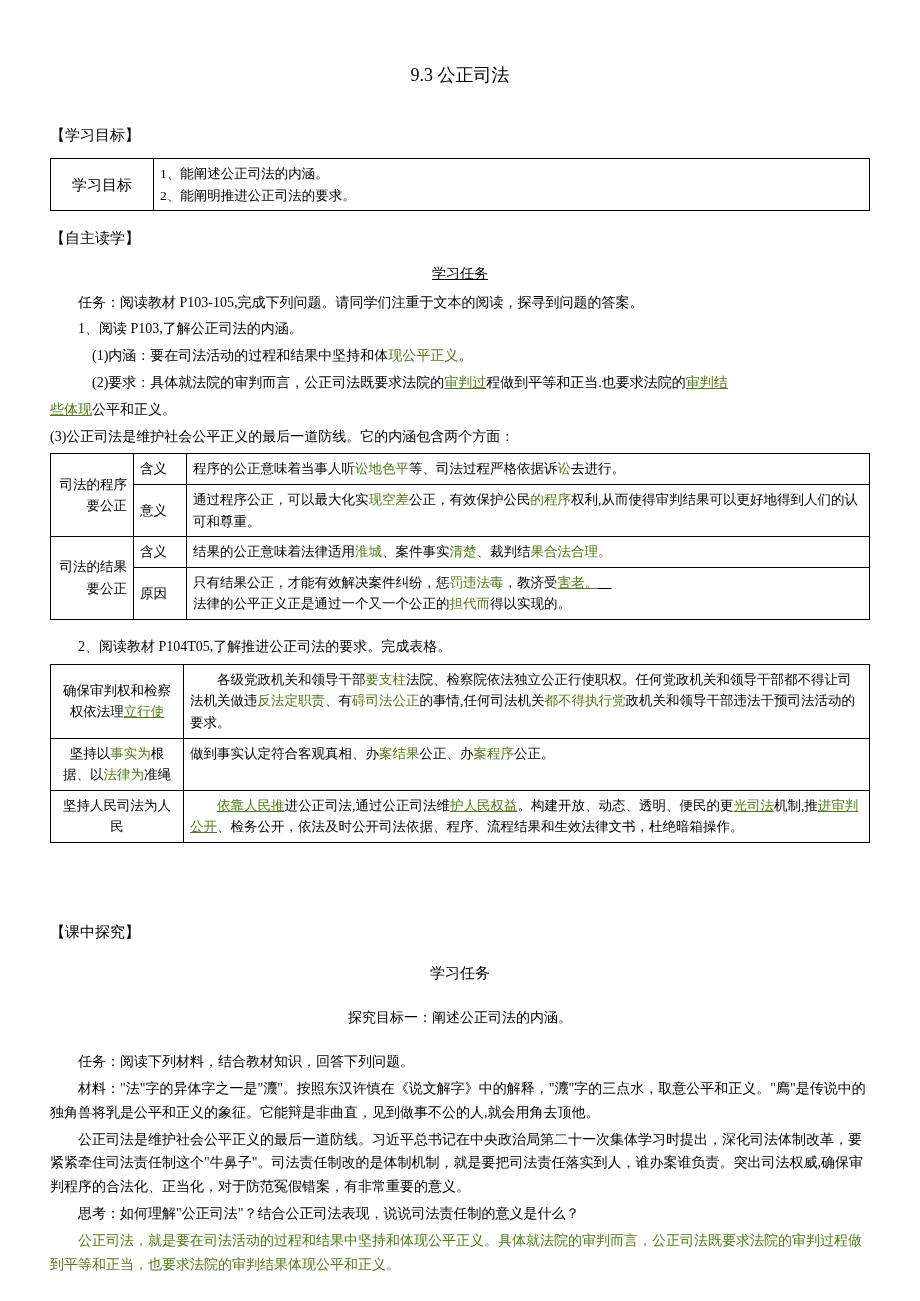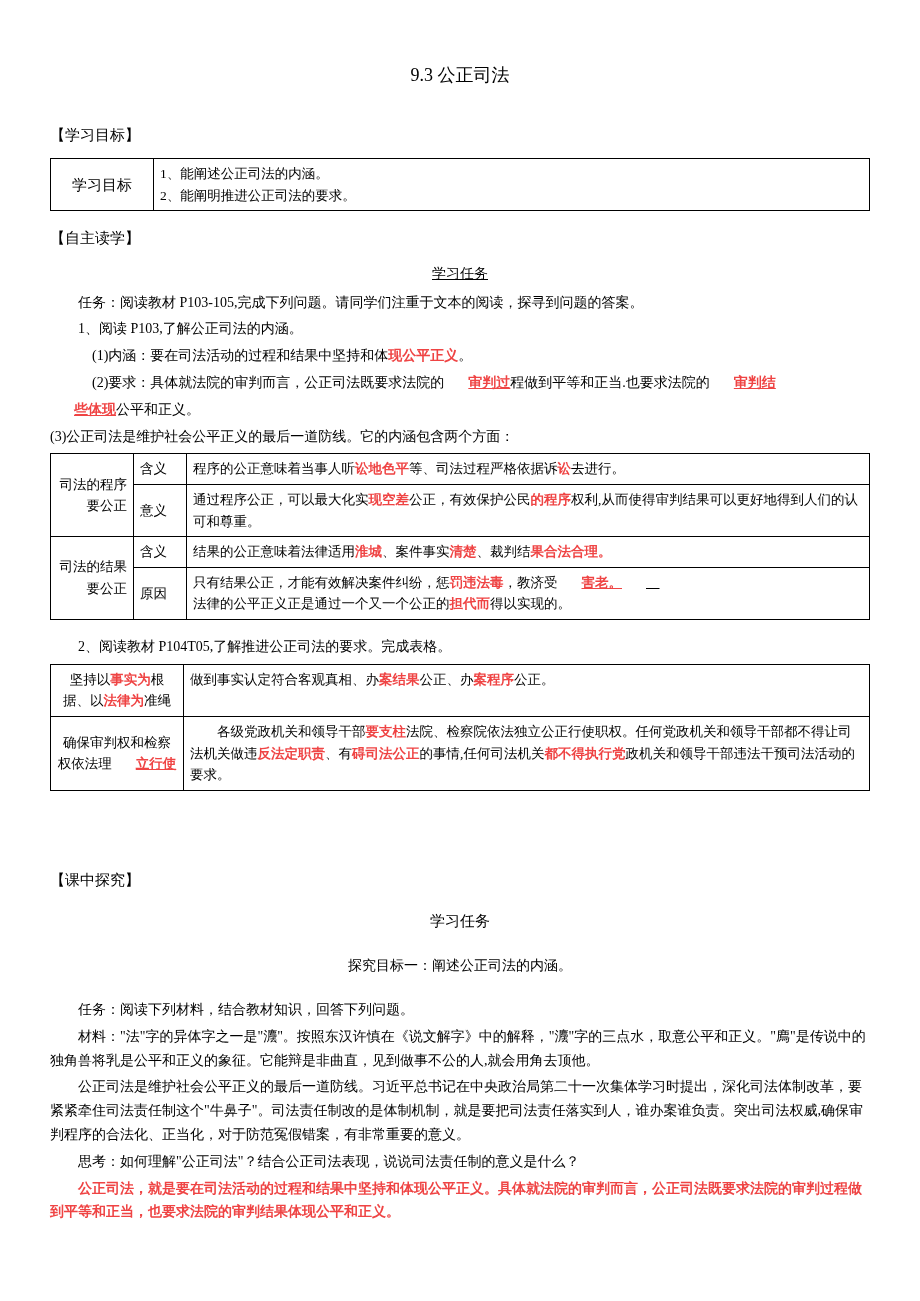--- a/index.html
+++ b/index.html
@@ -49,22 +49,22 @@
       text-align: center;
       margin: 15px 0 5px 0;
       font-size: 15px;
     }
     .subtitle {
       text-align: center;
       margin: 20px 0;
     }
     .indent1 { text-indent: 2em; }
     .indent2 { text-indent: 3em; }
-    .red { color: #ef4444; font-weight: bold; }
-    .u { text-decoration: underline; padding-left: 24px; }
+    .red { color: #4d7c0f; }
+    .u { text-decoration: underline; }
     .tcol-narrow { width: 70px; text-align: right; vertical-align: middle; }
     .tcol-label { width: 40px; vertical-align: middle; }
     .tcol-req { width: 120px; text-align: center; vertical-align: middle; }
     p { margin: 3px 0; }
   </style>
 </head>
 <body>
 
 
 
@@ -131,32 +131,38 @@
   </tr>
 </tbody>
   </table>
 
 <p class="indent1">2、阅读教材 P104T05,了解推进公正司法的要求。完成表格。</p>
 
 <table>
   <tbody>
       <tr>
     <td class="tcol-req">
+      <span>确保审判权和检察权依法理</span><span class="red u">立行使</span>
+    </td>
+    <td>
+      <span>　　各级党政机关和领导干部</span><span class="red">要支柱</span><span>法院、检察院依法独立公正行使职权。任何党政机关和领导干部都不得让司法机关做违</span><span class="red">反法定职责</span><span>、有</span><span class="red">碍司法公正</span><span>的事情,任何司法机关</span><span class="red">都不得执行党</span><span>政机关和领导干部违法干预司法活动的要求。</span>
+    </td>
+  </tr>
+  <tr>
+    <td class="tcol-req">
       <span>坚持以</span><span class="red">事实为</span><span>根据、以</span><span class="red">法律为</span><span>准绳</span>
     </td>
     <td>
       <span>做到事实认定符合客观真相、办</span><span class="red">案结果</span><span>公正、办</span><span class="red">案程序</span><span>公正。</span>
     </td>
   </tr>
   <tr>
-    <td class="tcol-req">
-      <span>确保审判权和检察权依法理</span><span class="red u">立行使</span>
-    </td>
+    <td class="tcol-req">坚持人民司法为人民</td>
     <td>
-      <span>　　各级党政机关和领导干部</span><span class="red">要支柱</span><span>法院、检察院依法独立公正行使职权。任何党政机关和领导干部都不得让司法机关做违</span><span class="red">反法定职责</span><span>、有</span><span class="red">碍司法公正</span><span>的事情,任何司法机关</span><span class="red">都不得执行党</span><span>政机关和领导干部违法干预司法活动的要求。</span>
+      <span>　　</span><span class="red u">依靠人民推</span><span>进公正司法,通过公正司法维</span><span class="red u">护人民权益</span><span>。构建开放、动态、透明、便民的更</span><span class="red u">光司法</span><span>机制,推</span><span class="red u">进审判公开</span><span>、检务公开，依法及时公开司法依据、程序、流程结果和生效法律文书，杜绝暗箱操作。</span>
     </td>
   </tr>
 </tbody>
   </table>
 
 <br><br>
 
 <div class="section-heading">【课中探究】</div>
 
 <p class="task-title2">学习任务</p>

